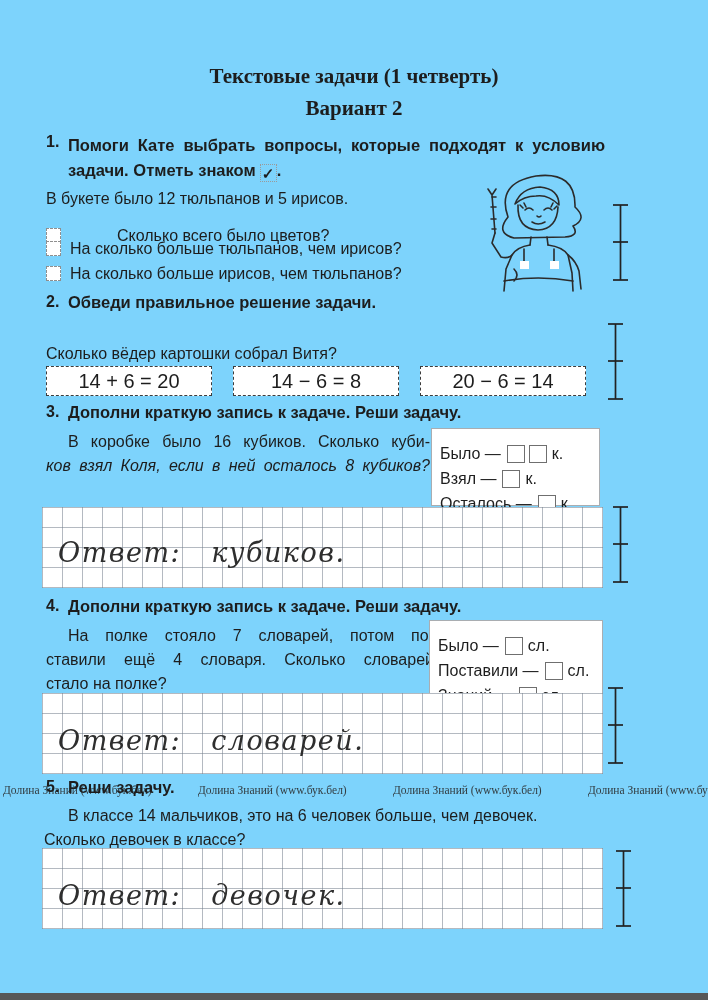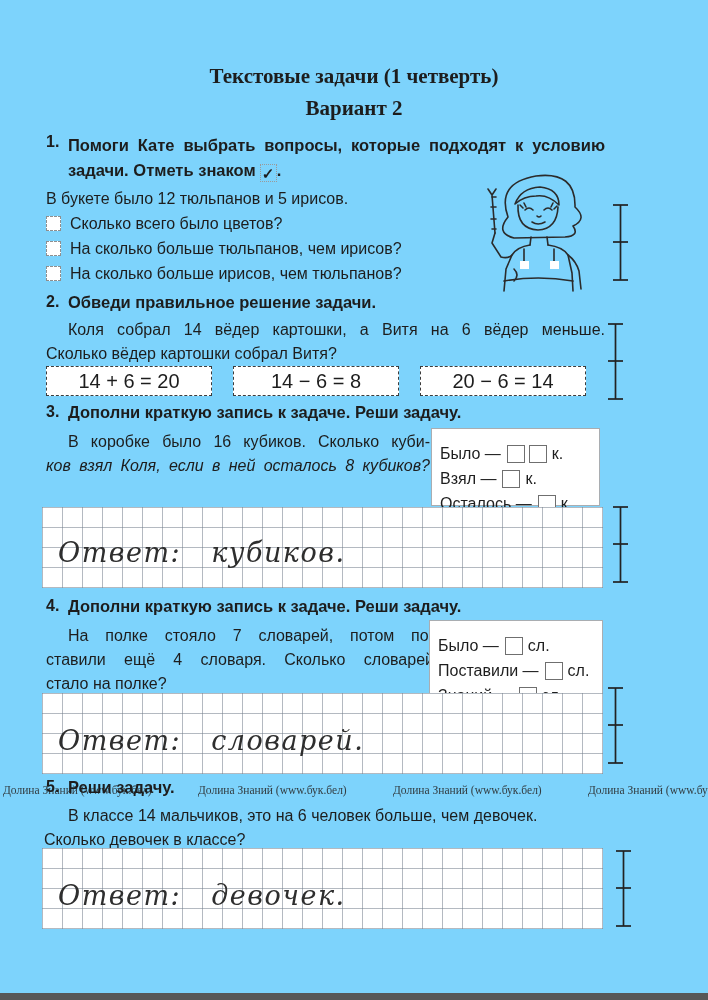--- a/index.html
+++ b/index.html
@@ -70,21 +70,21 @@
   <div class="abs" style="left:0; top:133px; width:708px; height:56px;">
     <span class="task-num">1.</span>
     <div class="abs task-head line" style="left:68px; top:25px;">
       <span>задачи. Отметь знаком</span><span class="mark-box">✓</span><span>.</span>
     </div>
     <div class="abs task-head jl line" style="left:68px; top:0; width:537px;">Помоги Кате выбрать вопросы, которые подходят к условию</div>
   </div>
 
   <div class="abs line" style="left:46px; top:187px;">В букете было 12 тюльпанов и 5 ирисов.</div>
 
-  <div class="q-row" style="top:211px;">
+  <div class="q-row" style="top:223px;gap:47px;">
     <span class="checkbox"></span>
     <span>Сколько всего было цветов?</span>
   </div>
   <div class="q-row" style="top:236px;">
     <span class="checkbox"></span>
     <span>На сколько больше тюльпанов, чем ирисов?</span>
   </div>
   <div class="q-row" style="top:261px;">
     <span class="checkbox"></span>
     <span>На сколько больше ирисов, чем тюльпанов?</span>
@@ -118,21 +118,20 @@
     <line x1="8.5" y1="2" x2="8.5" y2="77"></line>
       <line x1="1" y1="2" x2="16" y2="2"></line>
       <line x1="1" y1="39" x2="16" y2="39"></line>
       <line x1="1" y1="77" x2="16" y2="77"></line>
   </svg>
 
   <div class="abs" style="left:0; top:293px; width:708px;">
     <span class="task-num">2.</span>
     <span class="abs task-head" style="left:68px;">Обведи правильное решение задачи.</span>
   </div>
-  <div class="abs jl line" style="left:68px; top:318px; width:537px;">Коля собрал 14 вёдер картошки, а Витя на 6 вёдер меньше.</div>
   <div class="abs line" style="left:46px; top:342px;">Сколько вёдер картошки собрал Витя?</div>
 
   <div class="options">
     <div class="option-box">14 + 6 = 20</div>
     <div class="option-box">14 − 6 = 8</div>
     <div class="option-box">20 − 6 = 14</div>
   </div>
 
   <svg class="ruler" style="left:607px; top:322px;" viewBox="0 0 17 79">
     <line x1="8.5" y1="2" x2="8.5" y2="77"></line>

